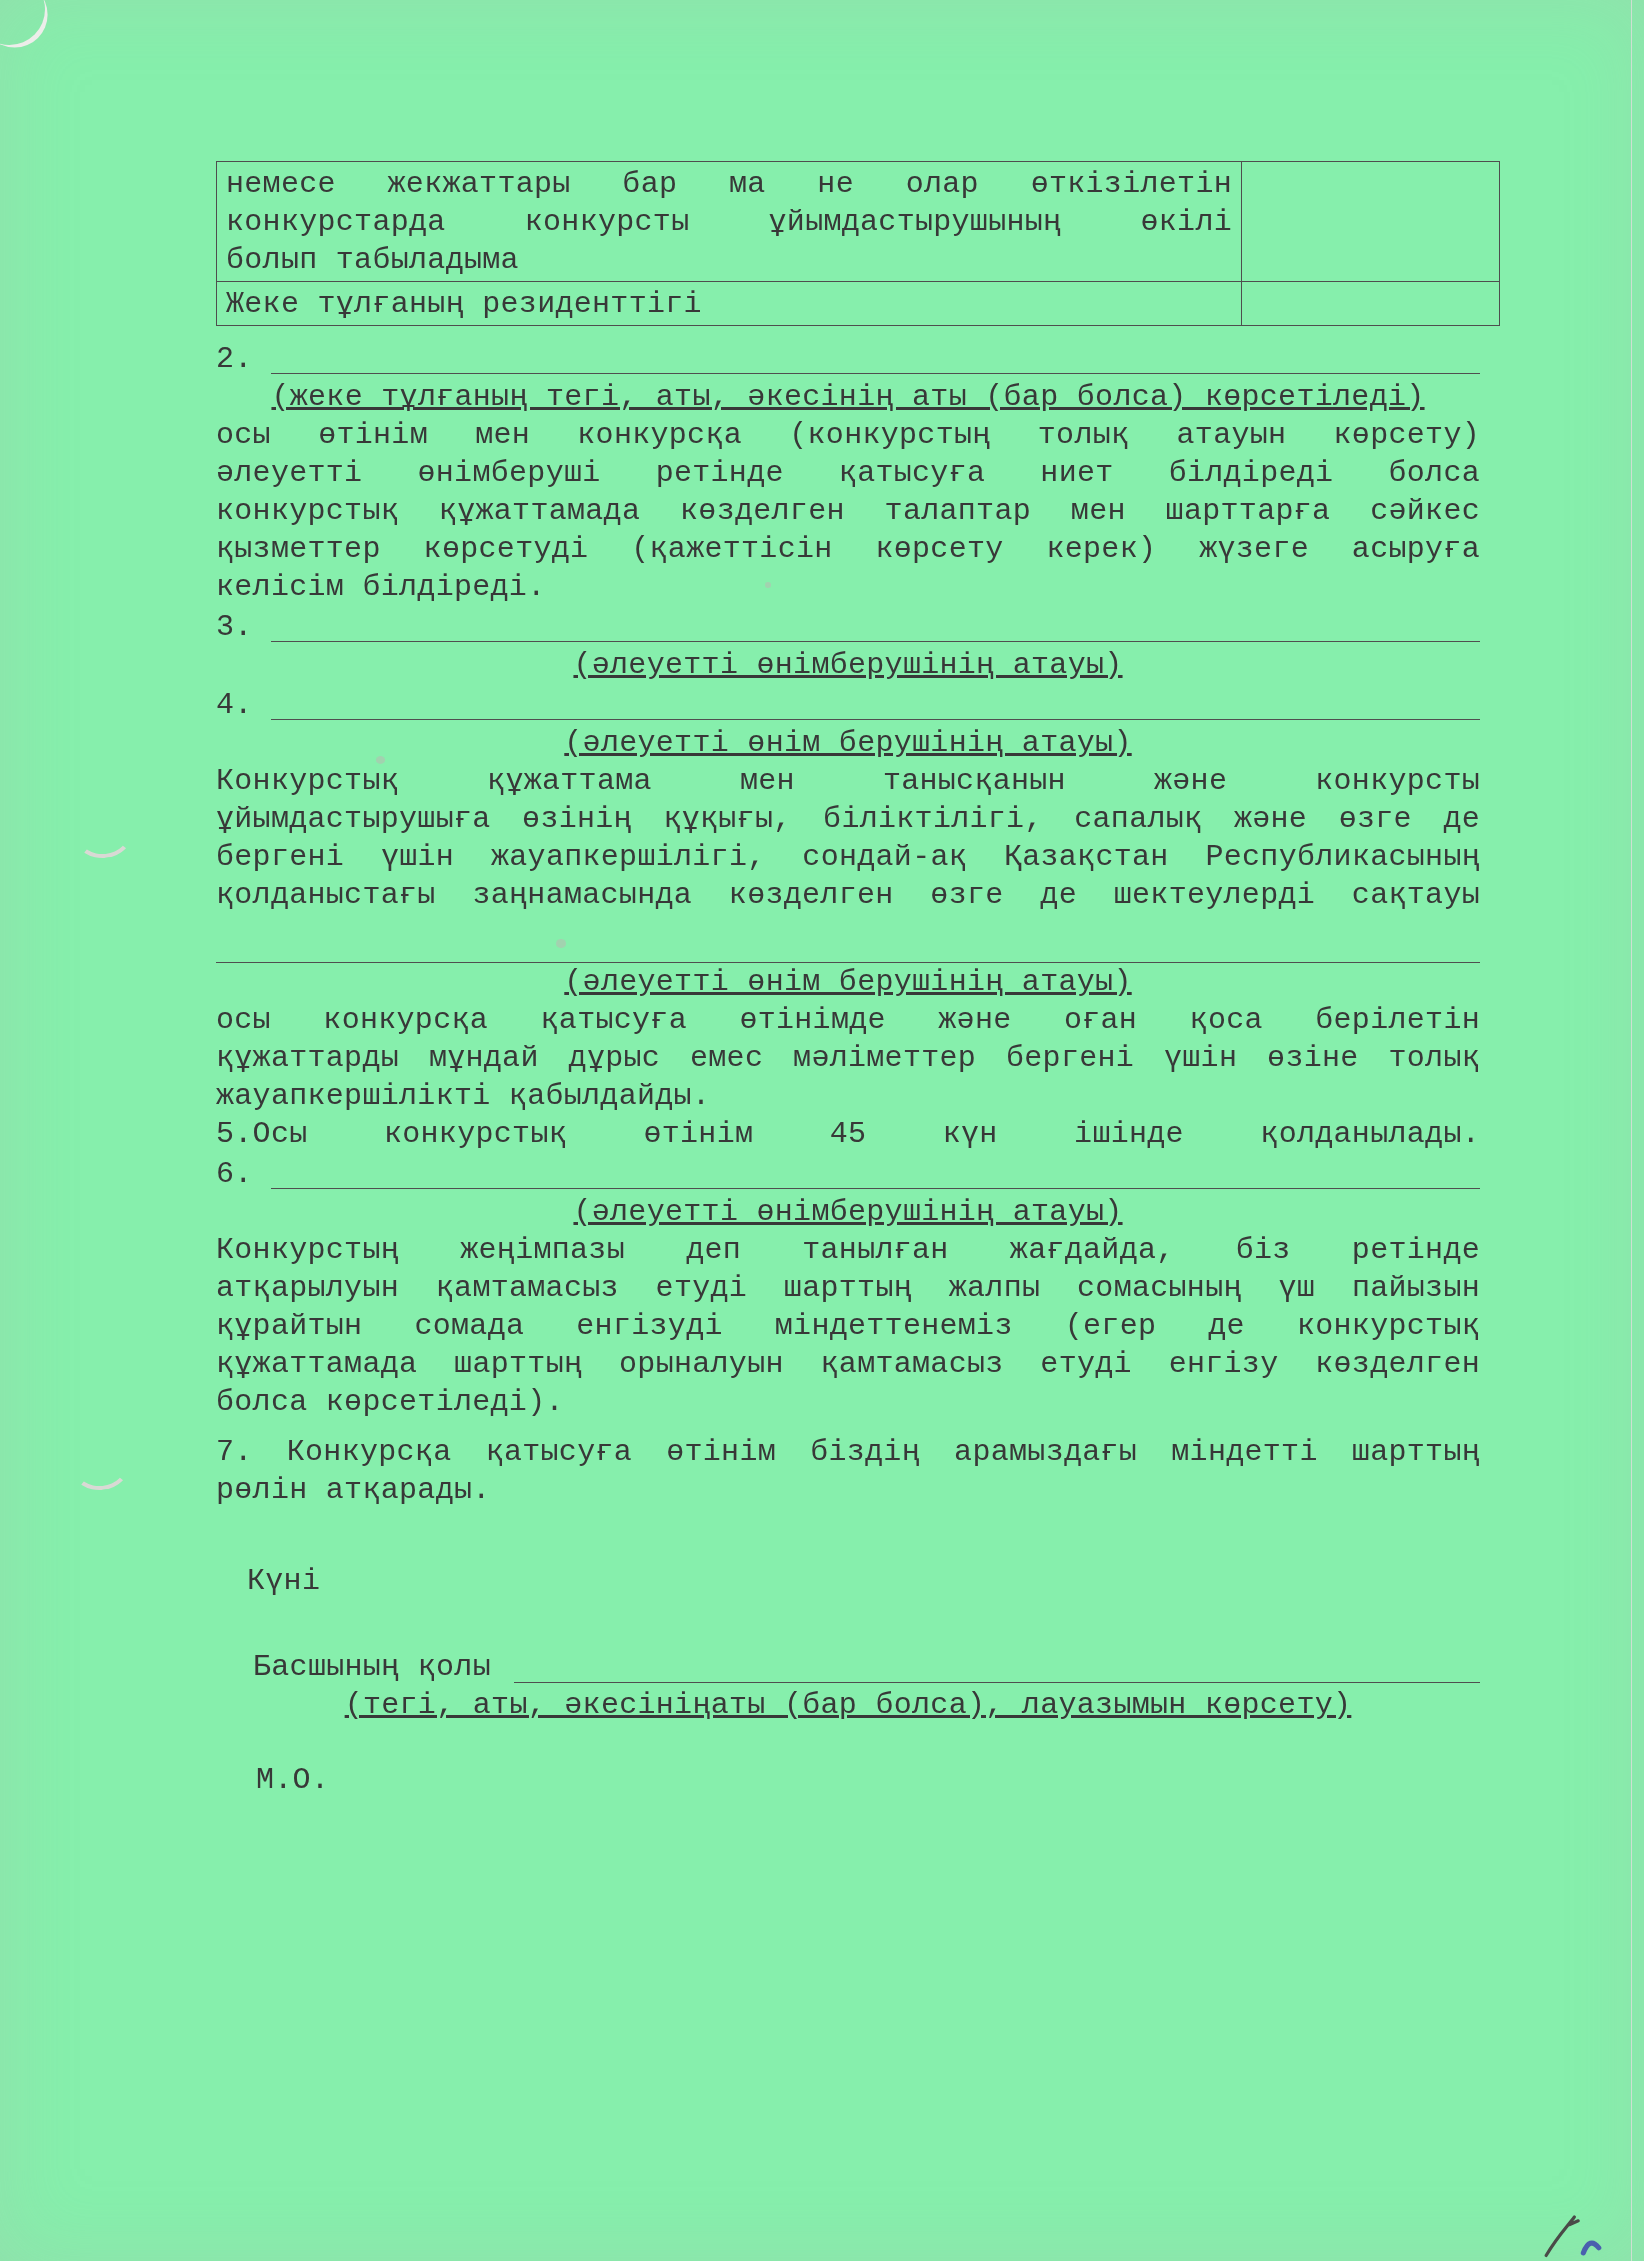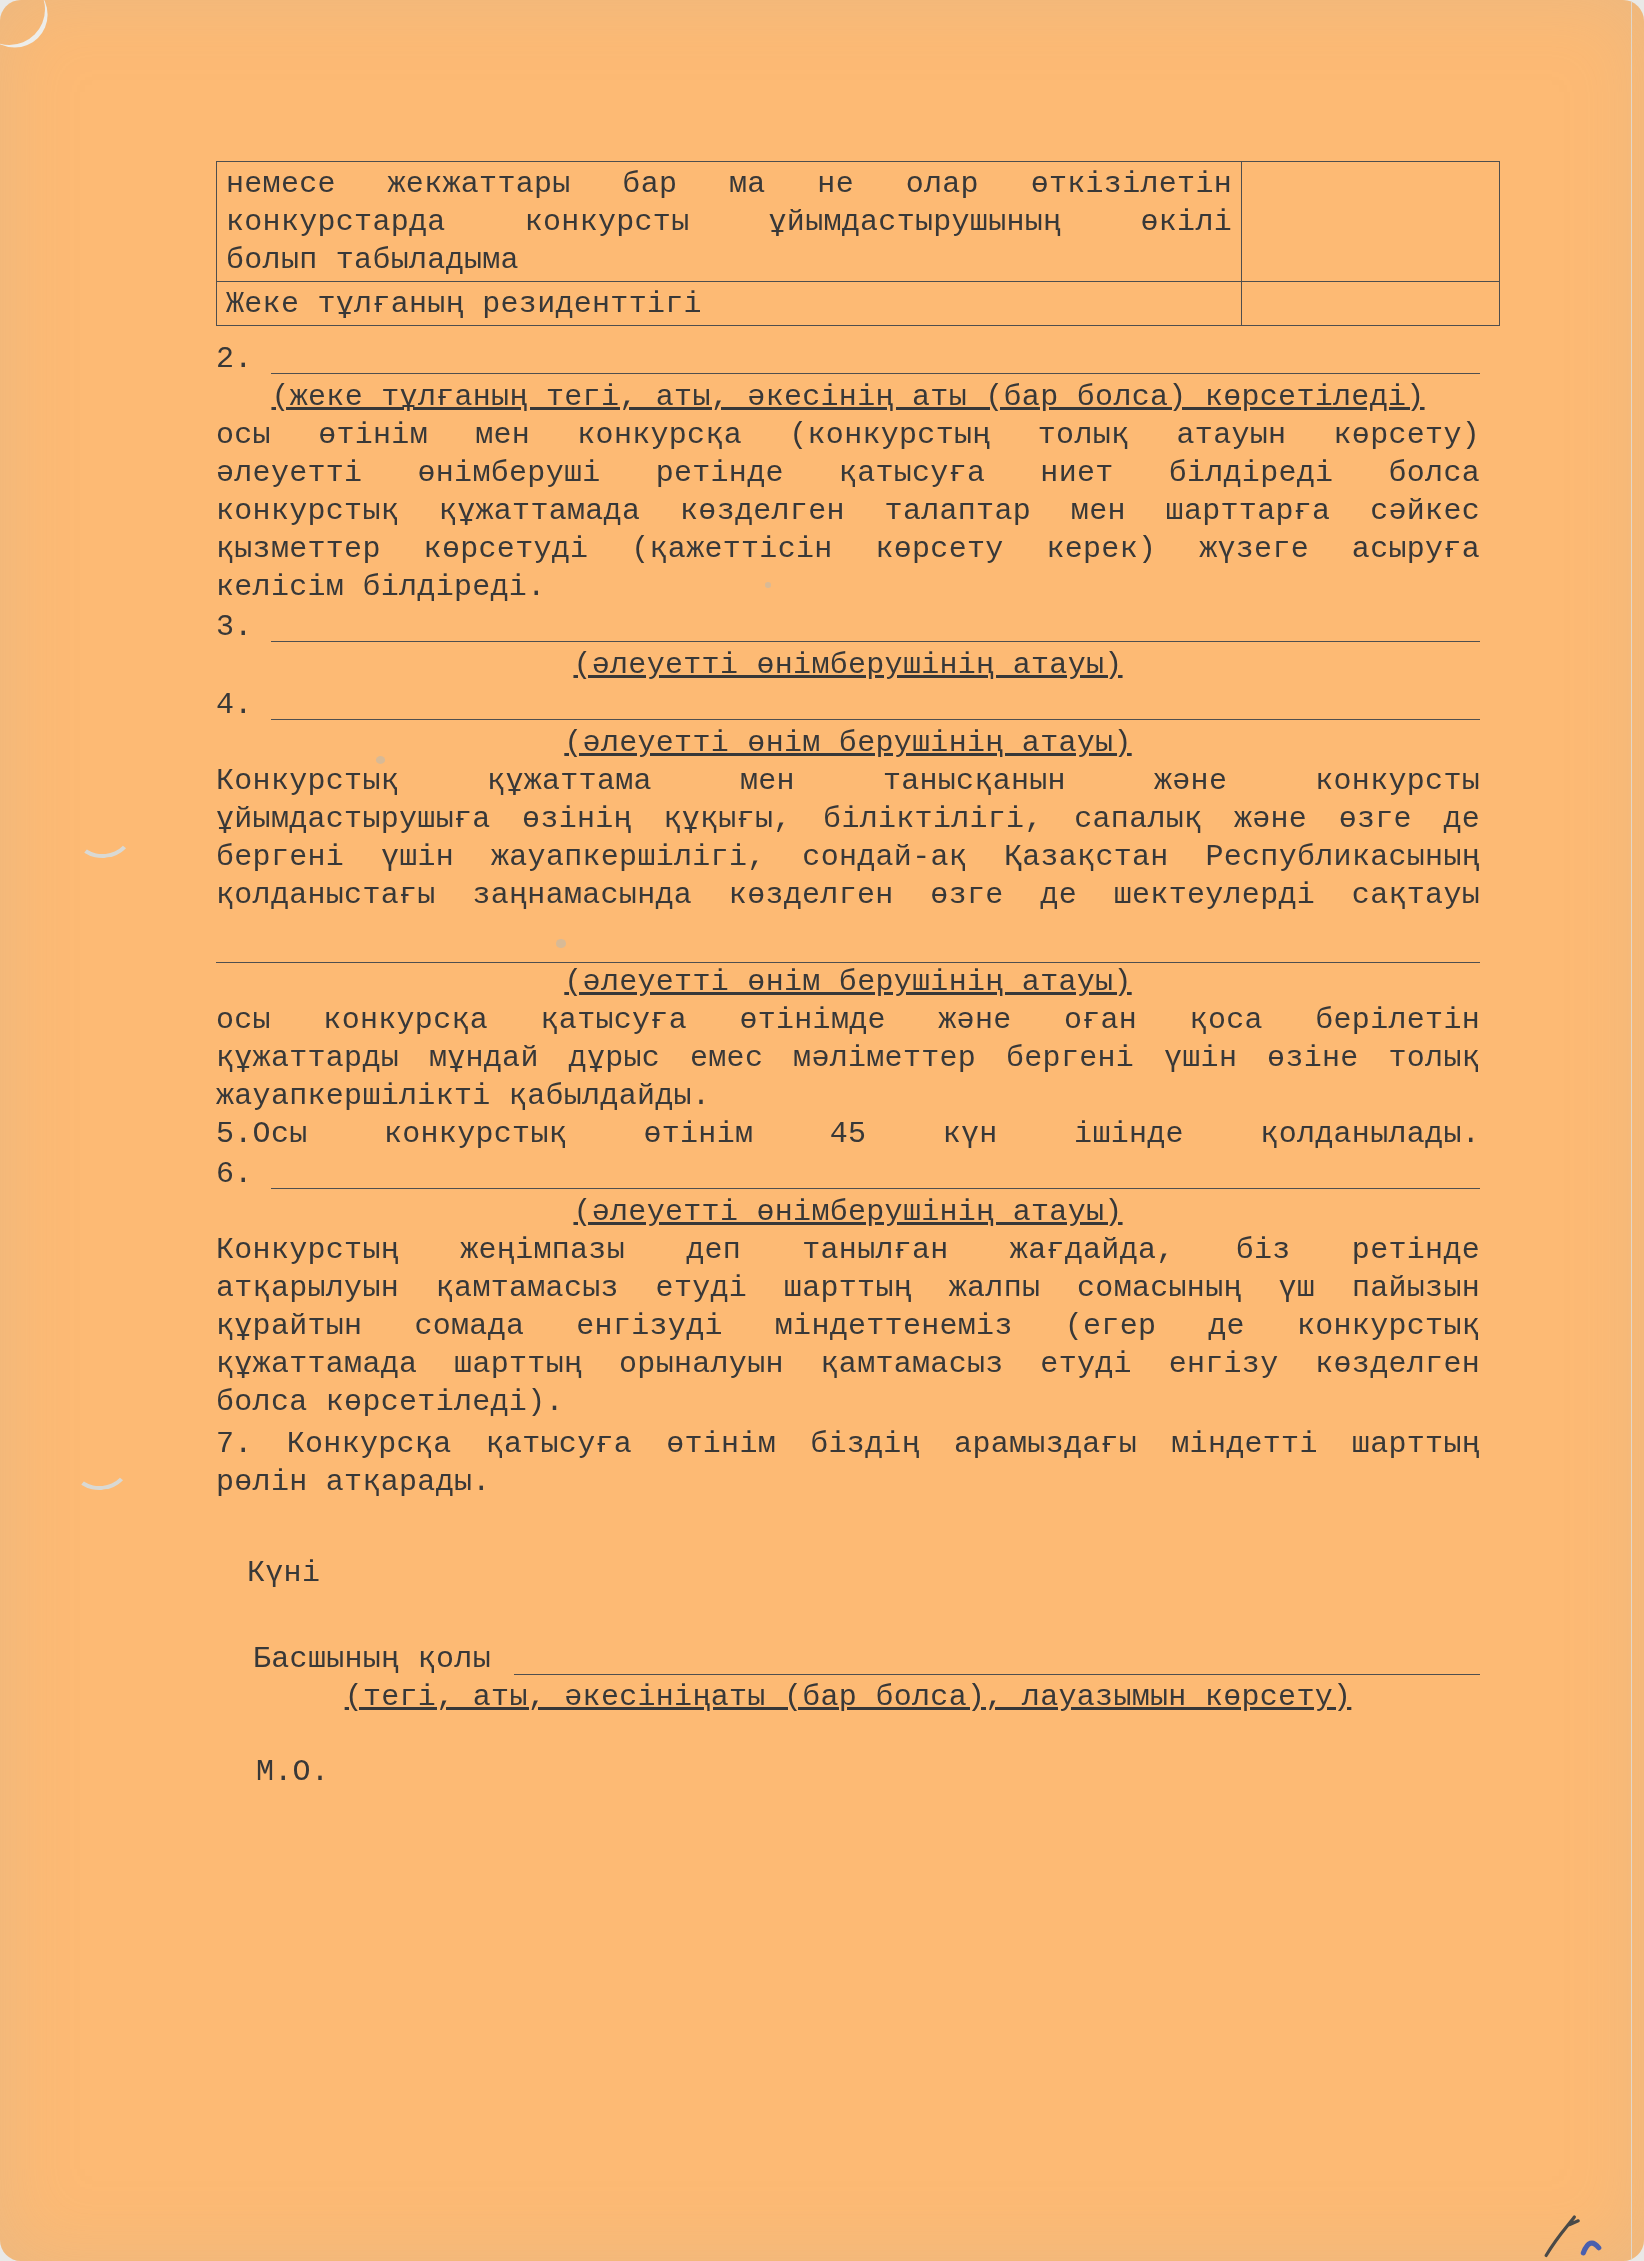--- a/index.html
+++ b/index.html
@@ -4,25 +4,24 @@
 <style>
   html,body{margin:0;padding:0;}
   body{
     width:1644px;height:2261px;
     background:#e9e9e7;
     font-family:"Liberation Mono","DejaVu Sans Mono",monospace;
   }
   .page{
     position:relative;
     width:1644px;height:2261px;
-    background:#fdba74;
+    background:#86efac;
     overflow:hidden;
     box-shadow:inset 0 0 77px rgba(180,180,170,.25);
     color:#383838;
-    border-radius:21px;
   }
   .page-edge-right{
     position:absolute;top:0;right:11.6px;width:1.3px;height:100%;
     background:#dddddad0;
   }
   .fold-corner{
     position:absolute;left:-26px;top:-26px;width:71px;height:71px;
     border-radius:50%;
     box-shadow:5.2px 5.2px 0 -2.6px #ededea;
   }
@@ -157,21 +156,21 @@
     </div>
     <div class="caption">(әлеуетті өнімберушінің атауы)</div>
     <div class="para">
         <div class="tline jl">Конкурстың жеңімпазы деп танылған жағдайда, біз ретінде</div>
         <div class="tline jl">атқарылуын қамтамасыз етуді шарттың жалпы сомасының үш пайызын</div>
         <div class="tline jl">құрайтын сомада енгізуді міндеттенеміз (егер де конкурстық</div>
         <div class="tline jl">құжаттамада шарттың орыналуын қамтамасыз етуді енгізу көзделген</div>
         <div class="tline ll">болса көрсетіледі).</div>
       </div>
 
-    <div class="para" style="margin-top:4px;">
+    <div class="para" style="margin-top:12px;">
         <div class="tline jl">7. Конкурсқа қатысуға өтінім біздің арамыздағы міндетті шарттың</div>
         <div class="tline ll">рөлін атқарады.</div>
       </div>
 
     <div class="plain" style="margin-top:53px;padding-left:31px;">Күні</div>
 
     <div class="sigrow" style="margin-top:43px;">
       <span>Басшының қолы</span>
       <span class="sigrule"></span>
     </div>

